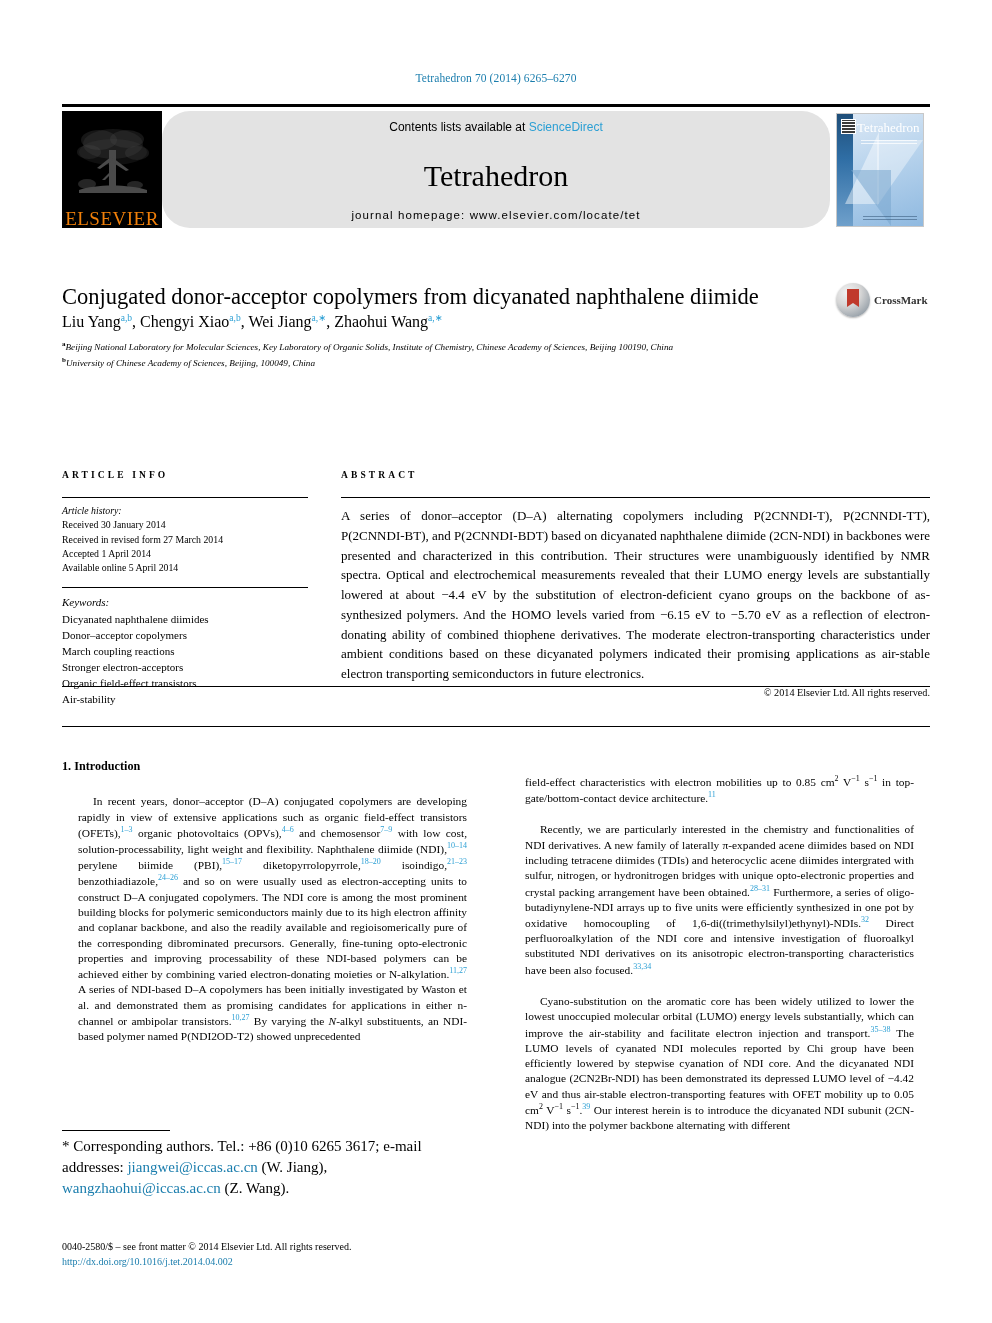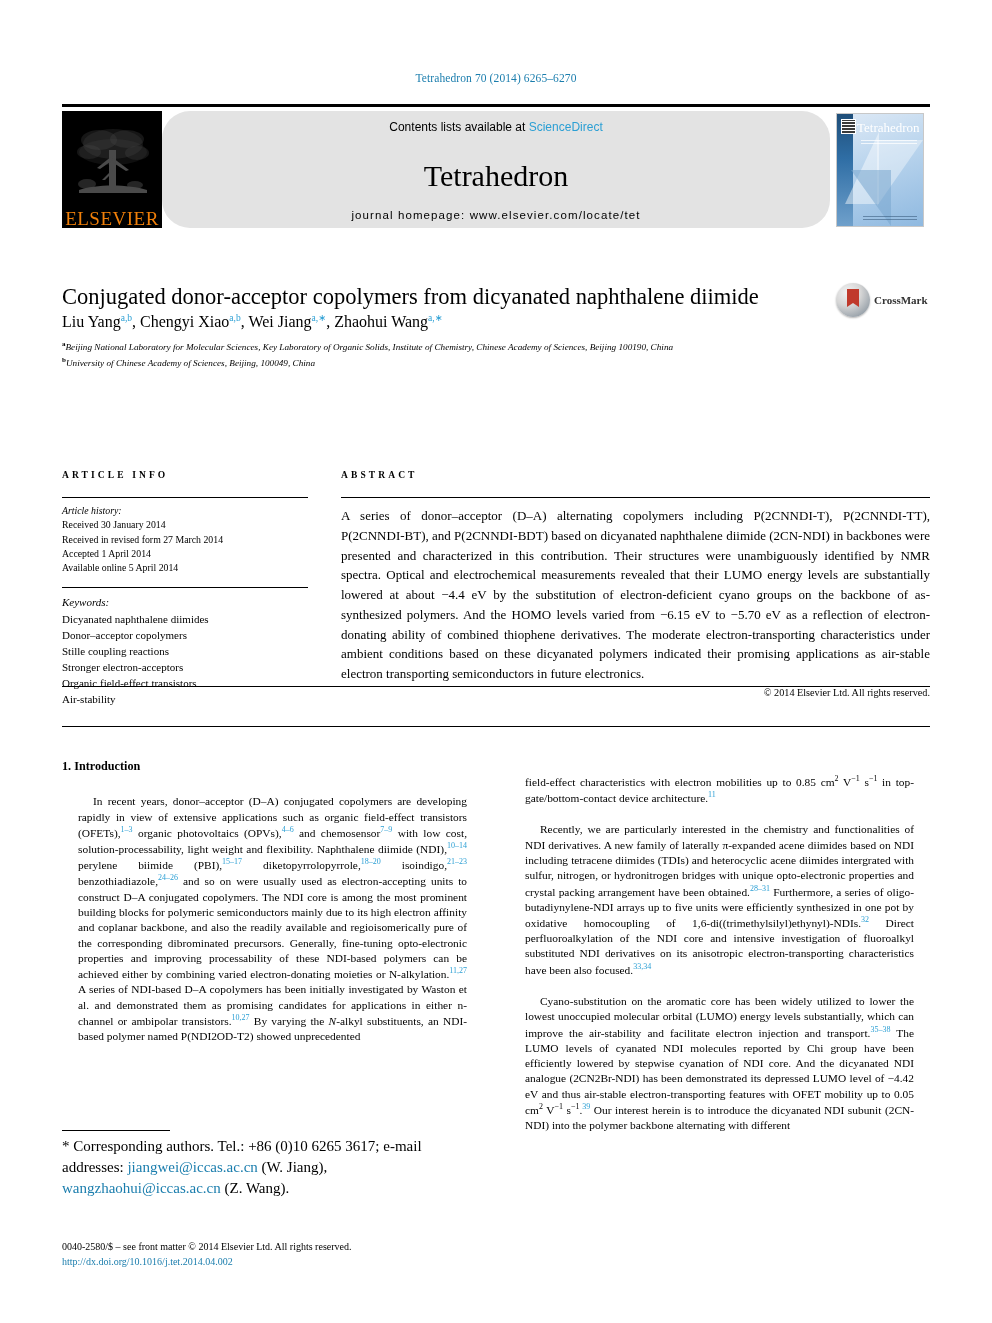--- a/index.html
+++ b/index.html
@@ -393,21 +393,21 @@
       <div>Received 30 January 2014</div>
       <div>Received in revised form 27 March 2014</div>
       <div>Accepted 1 April 2014</div>
       <div>Available online 5 April 2014</div>
     </div>
     <div class="rule kw-rule"></div>
     <div class="kw">
       <div class="lbl">Keywords:</div>
       <div>Dicyanated naphthalene diimides</div>
       <div>Donor–acceptor copolymers</div>
-      <div>Stille coupling reactions</div>
+      <div>March coupling reactions</div>
       <div>Stronger electron-acceptors</div>
       <div>Organic field-effect transistors</div>
       <div>Air-stability</div>
     </div>
   </div>
 
   <div class="abs-col">
     <div class="rule"></div>
     <div class="abs-body">A series of donor–acceptor (D–A) alternating copolymers including P(2CNNDI-T), P(2CNNDI-TT), P(2CNNDI-BT), and P(2CNNDI-BDT) based on dicyanated naphthalene diimide (2CN-NDI) in backbones were presented and characterized in this contribution. Their structures were unambiguously identified by NMR spectra. Optical and electrochemical measurements revealed that their LUMO energy levels are substantially lowered at about −4.4 eV by the substitution of electron-deficient cyano groups on the backbone of as-synthesized polymers. And the HOMO levels varied from −6.15 eV to −5.70 eV as a reflection of electron-donating ability of combined thiophene derivatives. The moderate electron-transporting characteristics under ambient conditions based on these dicyanated polymers indicated their promising applications as air-stable electron transporting semiconductors in future electronics.</div>
     <div class="abs-copy">© 2014 Elsevier Ltd. All rights reserved.</div>

